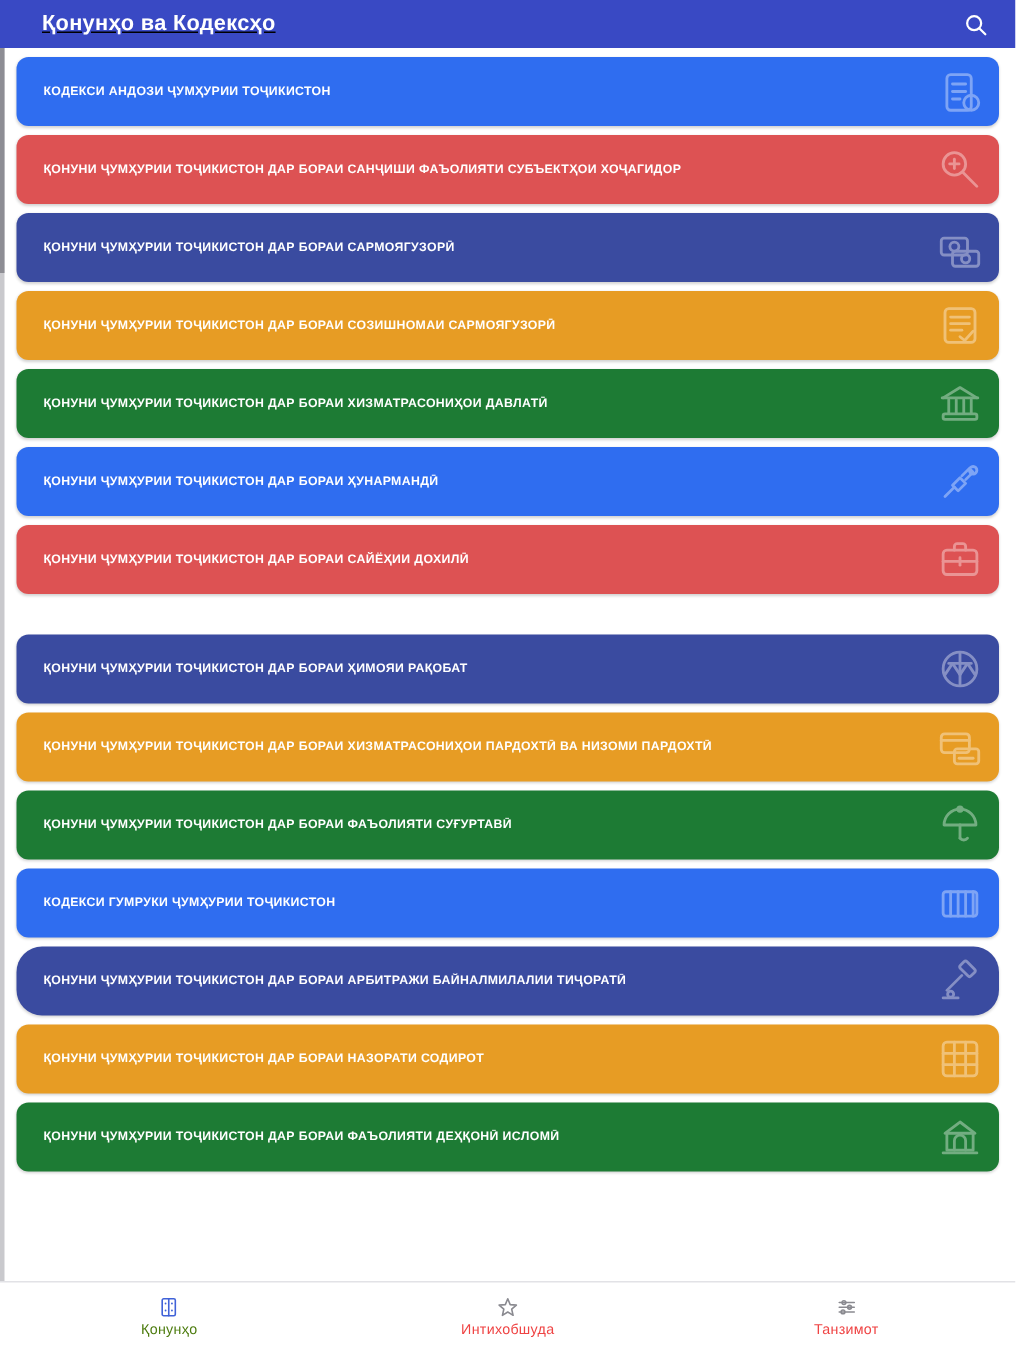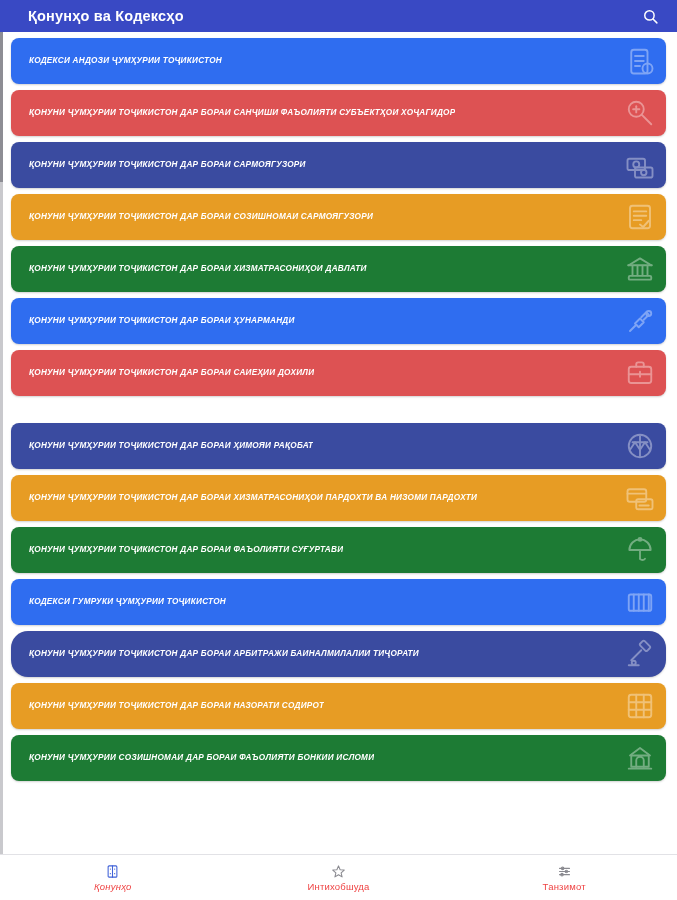--- a/index.html
+++ b/index.html
@@ -16,20 +16,21 @@
   }
 
   
   .appbar {
     height:32px; flex:0 0 32px;
     background:#3949c4;
     display:flex; align-items:center;
     padding:0 14px 0 28px;
     position:relative;
     z-index:5;
+    text-decoration:underline;
   }
   .appbar-title {
     color:#ffffff;
     font-size:14.5px;
     font-weight:bold;
     letter-spacing:.2px;
     white-space:nowrap;
   }
   .appbar-spacer { flex:1 1 auto; }
   .search-btn {
@@ -43,21 +44,20 @@
   .scrollwrap {
     flex:1 1 auto;
     position:relative;
     background:#ffffff;
     overflow:hidden;
   }
   .list {
     position:absolute;
     top:6px; left:0; right:0; bottom:0;
     padding:0 11px 7px 11px;
-    font-style:italic;
   }
   
   .left-rail {
     position:absolute; left:0; top:0; width:3px; height:100%;
     background:#c9c9cd;
     z-index:3;
   }
   .left-rail-thumb {
     position:absolute; left:0; top:0; width:3px; height:150px;
     background:#8d8d94;
@@ -107,21 +107,21 @@
     z-index:6;
   }
   .navitem {
     flex:1 1 0;
     display:flex; flex-direction:column;
     align-items:center; justify-content:center;
     gap:2px;
     cursor:pointer;
     color:#ef4444;
   }
-  .navitem.active { color:#ef4444;font-style:italic; }
+  .navitem.active { color:#4d7c0f; }
   .navitem .nav-icon { height:17px; display:flex; align-items:center; justify-content:center; }
   .navitem .nav-icon svg { display:block; }
   .navitem .nav-label {
     font-size:9.5px;
     letter-spacing:.2px;
     line-height:1;
   }
 </style>
 </head>
 <body>
@@ -289,21 +289,21 @@
             <svg viewBox="0 0 24 24">
               <rect x="3" y="3" width="18" height="18" rx="2" fill="none" stroke="#ffffff" stroke-width="1.5" stroke-linecap="round" stroke-linejoin="round"></rect>
               <line x1="3" y1="9" x2="21" y2="9" fill="none" stroke="#ffffff" stroke-width="1.5" stroke-linecap="round" stroke-linejoin="round"></line>
               <line x1="3" y1="15" x2="21" y2="15" fill="none" stroke="#ffffff" stroke-width="1.5" stroke-linecap="round" stroke-linejoin="round"></line>
               <line x1="9" y1="3" x2="9" y2="21" fill="none" stroke="#ffffff" stroke-width="1.5" stroke-linecap="round" stroke-linejoin="round"></line>
               <line x1="15" y1="3" x2="15" y2="21" fill="none" stroke="#ffffff" stroke-width="1.5" stroke-linecap="round" stroke-linejoin="round"></line>
             </svg>
           </div>
         </div>
         <div class="card" style="background: rgb(29, 123, 52);">
-          <div class="card-title">ҚОНУНИ ҶУМҲУРИИ СОЗИШНОМАИ ДАР БОРАИ ФАЪОЛИЯТИ БОНКИИ ИСЛОМӢ</div>
+          <div class="card-title">ҚОНУНИ ҶУМҲУРИИ ТОҶИКИСТОН ДАР БОРАИ ФАЪОЛИЯТИ ДЕҲҚОНӢ ИСЛОМӢ</div>
           <div class="card-icon">
             <svg viewBox="0 0 24 24">
               <path d="M4 10 L12 4 L20 10" fill="none" stroke="#ffffff" stroke-width="1.5" stroke-linecap="round" stroke-linejoin="round"></path>
               <rect x="5" y="10" width="14" height="9" fill="none" stroke="#ffffff" stroke-width="1.5" stroke-linecap="round" stroke-linejoin="round"></rect>
               <path d="M9 19 v-5 a3 3 0 0 1 6 0 v5" fill="none" stroke="#ffffff" stroke-width="1.5" stroke-linecap="round" stroke-linejoin="round"></path>
               <line x1="3" y1="20.5" x2="21" y2="20.5" fill="none" stroke="#ffffff" stroke-width="1.5" stroke-linecap="round" stroke-linejoin="round"></line>
             </svg>
           </div>
         </div>
       </div>

